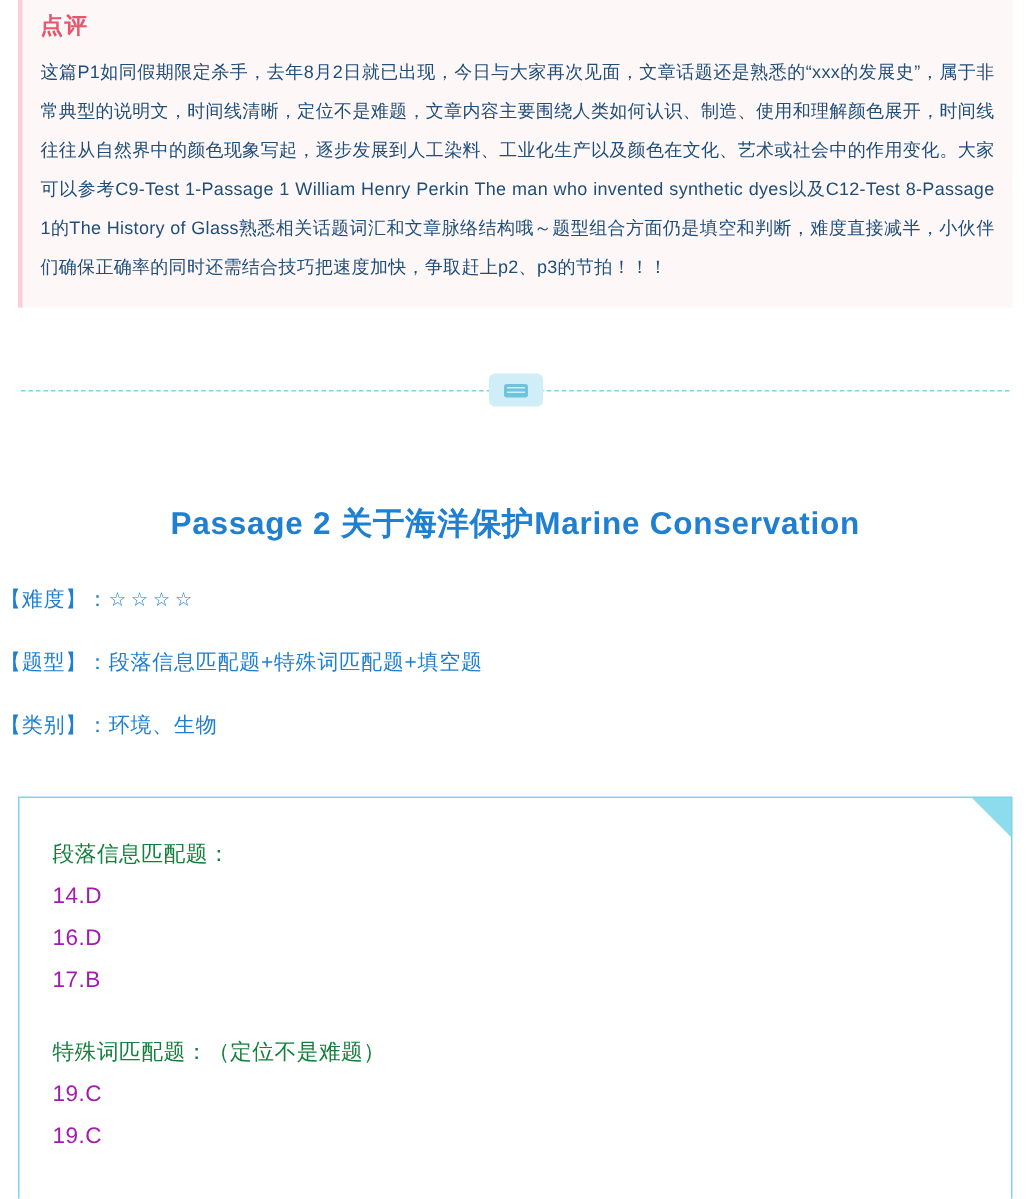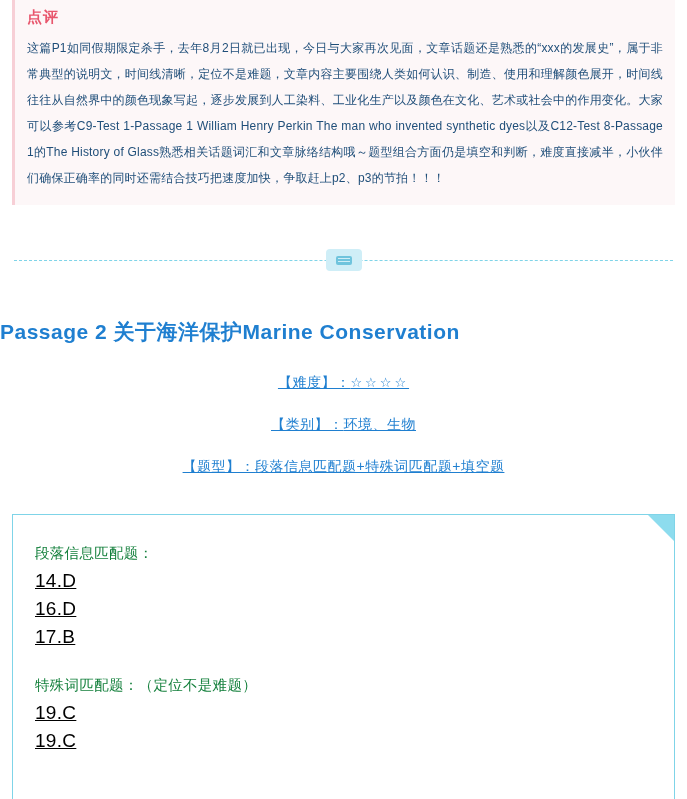--- a/index.html
+++ b/index.html
@@ -82,34 +82,32 @@
     left: 2px;
     top: 2px;
     width: 12px;
     height: 1.5px;
     background: #cfeef7;
     box-shadow: 0 3px 0 #cfeef7;
   }
 
   
   .passage-title {
-    margin-top: 43px;
-    text-align: left;
+    margin-top: 60px;
+    text-align: center;
     color: #1f7fd0;
     font-size: 21px;
     font-weight: bold;
     letter-spacing: 0.5px;
   }
   .meta-line {
-    text-align: center;
     color: #1f7fd0;
     font-size: 14px;
     margin-top: 24px;
     letter-spacing: 0.5px;
-    text-decoration: underline;
   }
   .meta-line.first { margin-top: 28px; }
   .stars {
     letter-spacing: 3px;
     font-size: 13px;
   }
 
   
   .answer-card {
     position: relative;
@@ -129,25 +127,24 @@
     border-top: 26px solid #8ddcee;
     border-left: 26px solid transparent;
   }
   .ans-group-title {
     color: #15803d;
     font-size: 14.5px;
     line-height: 28px;
     letter-spacing: 0.3px;
   }
   .ans-item {
-    color: #000000;
-    font-size: 19px;
+    color: #a21caf;
+    font-size: 15px;
     line-height: 28px;
     letter-spacing: 0.3px;
-    text-decoration: underline;
   }
   .ans-spacer { height: 20px; }
 </style>
 </head>
 <body>
 
 <div class="page">
 
   <div class="comment-block">
     <div class="comment-title">点评</div>
@@ -161,25 +158,25 @@
     </div>
   </div>
 
   <div class="passage-title">Passage 2 关于海洋保护Marine Conservation</div>
 
   <div class="meta-line first">
     <span>【难度】：</span><span class="stars">☆☆☆☆</span>
   </div>
 
   <div class="meta-line">
-    <span>【类别】：</span><span>环境、生物</span>
+    <span>【题型】：</span><span>段落信息匹配题+特殊词匹配题+填空题</span>
   </div>
 
   <div class="meta-line">
-    <span>【题型】：</span><span>段落信息匹配题+特殊词匹配题+填空题</span>
+    <span>【类别】：</span><span>环境、生物</span>
   </div>
 
   <div class="answer-card">
     <div class="corner-fold"></div>
 
     <div class="ans-group-title">段落信息匹配题：</div>
     <div class="ans-item">14.D</div>
     <div class="ans-item">16.D</div>
     <div class="ans-item">17.B</div>
 

